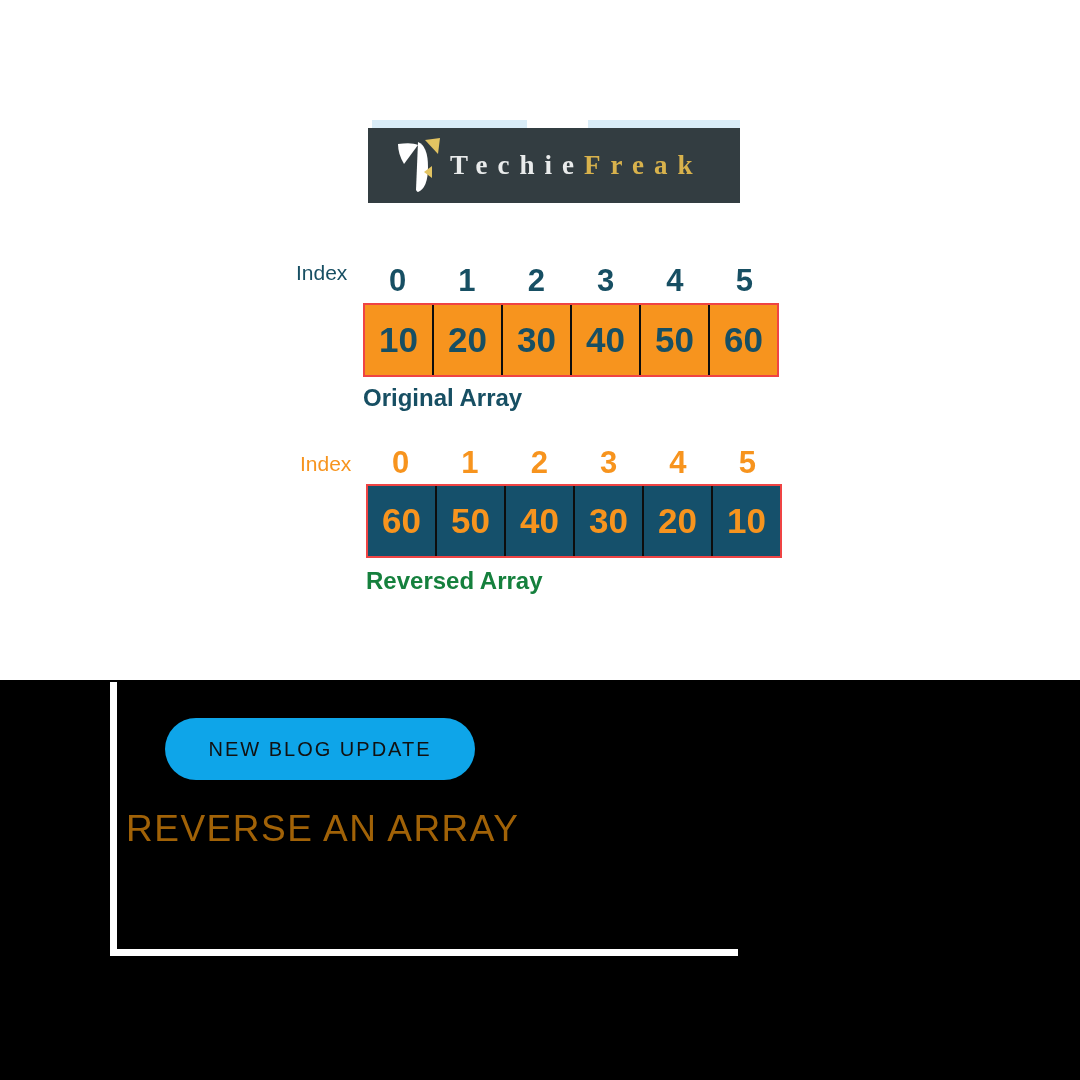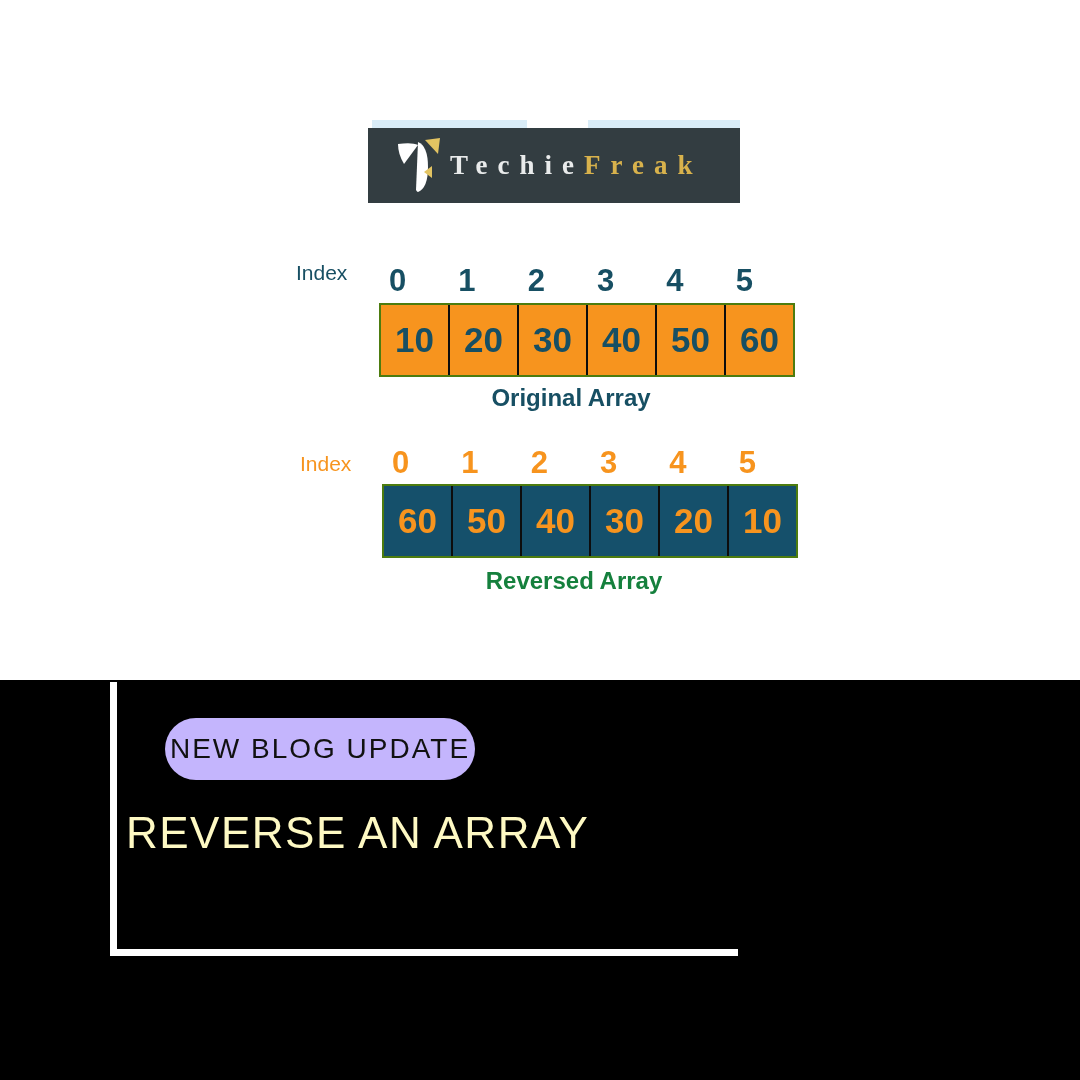--- a/index.html
+++ b/index.html
@@ -36,53 +36,52 @@
   .idx-label.teal   { left: 296px; top: 261px; color: #174f63; }
   .idx-label.orange { left: 300px; top: 452px; color: #f7941e; }
 
   .indices { position: absolute; width: 416px; display: flex; font-size: 31px; font-weight: bold; }
   .indices.teal   { left: 363px; top: 263px; color: #174f63; }
   .indices.orange { left: 366px; top: 445px; color: #f7941e; }
   .indices span { flex: 1; text-align: center; }
 
   .cells {
     position: absolute; width: 416px; height: 74px; display: flex;
-    border: 2px solid #4d7c0f;
-    margin-left: 16px;
+    border: 2px solid #ef4444;
   }
   .cells.original { left: 363px; top: 303px; }
   .cells.reversed { left: 366px; top: 484px; }
   .cells .cell {
     flex: 1; display: flex; align-items: center; justify-content: center;
     font-size: 35px; font-weight: bold; border-right: 2px solid #0d0d0d;
   }
   .cells .cell:last-child { border-right: none; }
   .cells.original .cell { background: #f7941e; color: #174f63; }
   .cells.reversed .cell { background: #15506b; color: #f7941e; }
 
-  .caption { position: absolute; width: 416px; text-align: center; font-size: 24px; font-weight: bold; }
+  .caption { position: absolute; width: 416px; text-align: left; font-size: 24px; font-weight: bold; }
   .caption.original { left: 363px; top: 384px; color: #174f63; }
   .caption.reversed { left: 366px; top: 567px; color: #15803d; }
 
   
   .footer {
     position: absolute; left: 0; top: 680px; width: 1080px; height: 400px;
     background: #000000;
   }
   .accent-v { position: absolute; left: 110px; top: 2px;   width: 7px;   height: 274px; background: #ffffff; }
   .accent-h { position: absolute; left: 110px; top: 269px; width: 628px; height: 7px;   background: #ffffff; }
   .badge {
     position: absolute; left: 165px; top: 38px; width: 310px; height: 62px;
-    background: #c4b5fd; border-radius: 31px;
+    background: #0ea5e9; border-radius: 31px;
     display: flex; align-items: center; justify-content: center;
-    font-size: 28px; letter-spacing: 2px; color: #111111;
+    font-size: 20px; letter-spacing: 2px; color: #111111;
   }
   .headline {
     position: absolute; left: 126px; top: 128px;
-    color: #fef9c3; font-size: 44px; letter-spacing: 1.5px; font-weight: 400;
+    color: #a16207; font-size: 37px; letter-spacing: 1.5px; font-weight: 400;
     white-space: nowrap;
   }
 </style>
 </head>
 <body>
 
 <div class="canvas">
 
   <div class="strip left"></div>
   <div class="strip right"></div>

